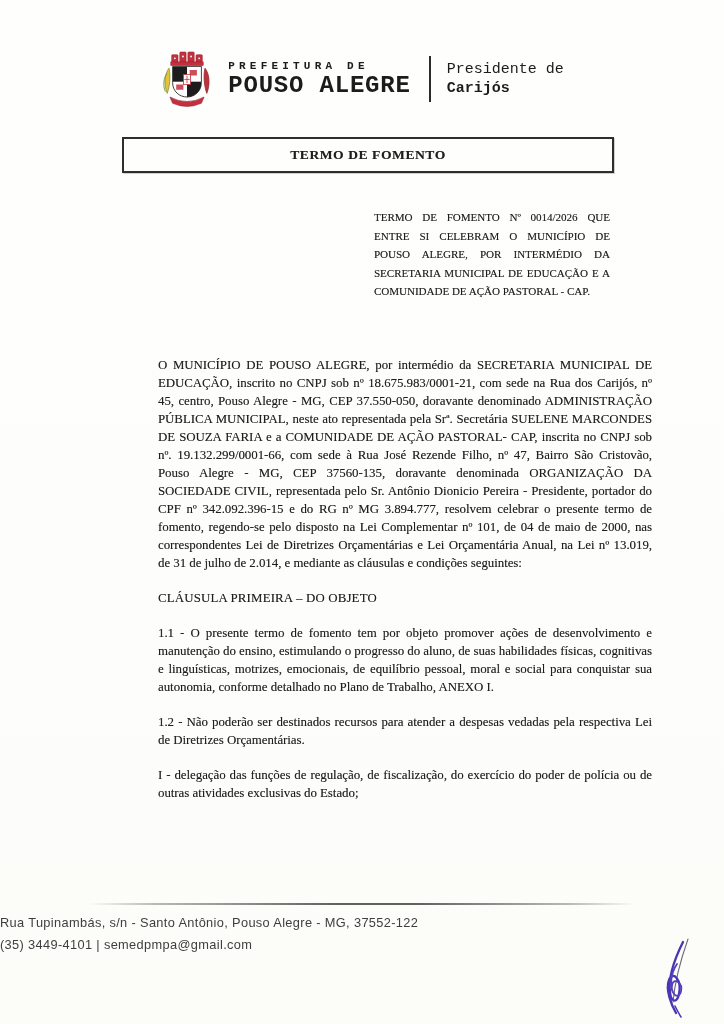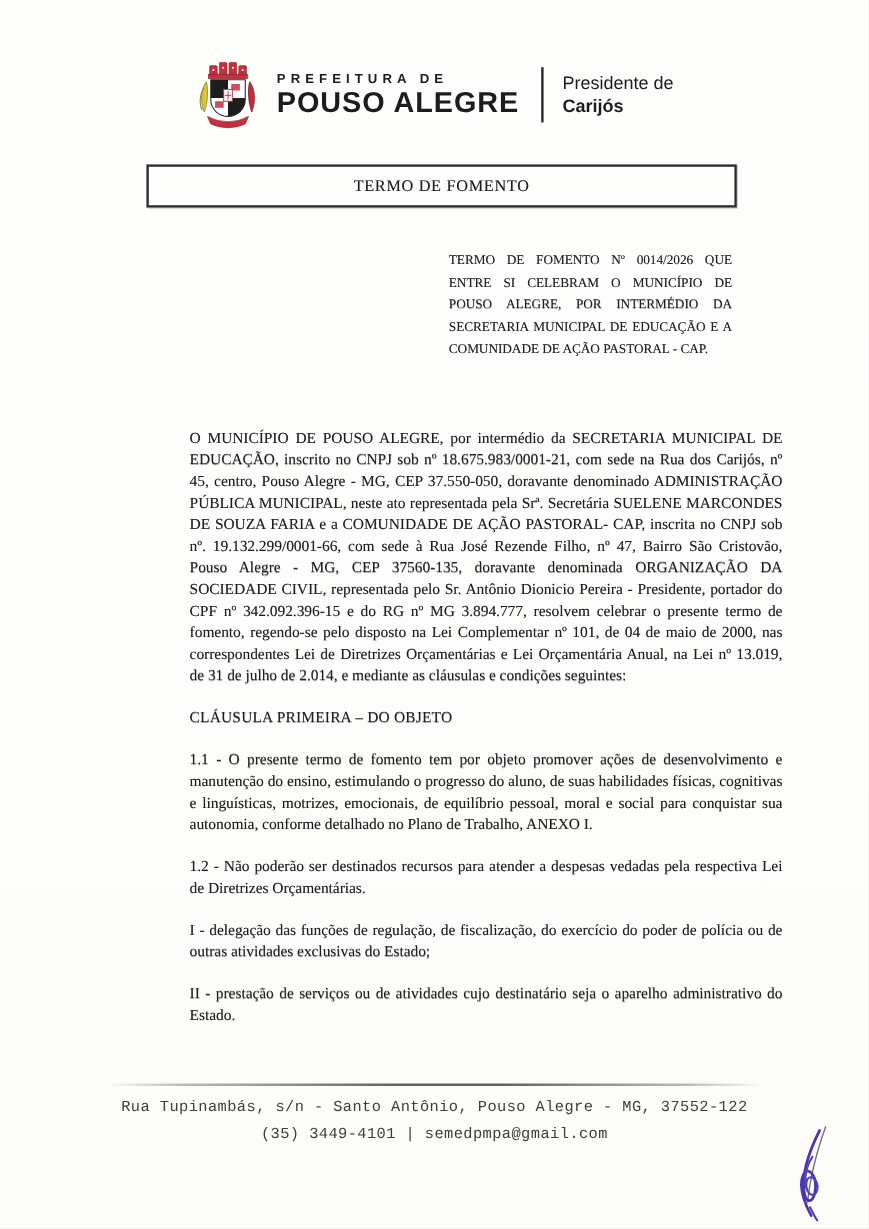--- a/index.html
+++ b/index.html
@@ -14,21 +14,21 @@
     margin:0 auto;
     background:linear-gradient(180deg,#fefefd 0%,#fdfdfb 60%,#fcfcf9 100%);
     color:#1e1e1e;
     overflow:hidden;
   }
   
   .letterhead{
     position:absolute;
     top:50px; left:0; width:100%;
     display:flex; justify-content:center; align-items:center;
-    font-family:Liberation Sans, sans-serif;
+    font-family:Liberation Mono, monospace;
     color:#1c1c1c;
   }
   .crest{ width:54px; height:58px; margin-right:14px; flex:0 0 auto; }
   .org-block{ display:flex; flex-direction:column; justify-content:center; }
   .org-line1{ font-size:11px; font-weight:700; letter-spacing:4.2px; margin-bottom:2px; }
   .org-line2{ font-size:24px; font-weight:700; letter-spacing:0.8px; line-height:1; }
   .v-divider{ width:2px; height:46px; background:#2b2b2b; margin:0 16px 0 18px; }
   .dept-block{ font-size:15px; line-height:1.3; }
   .dept-line1{ font-weight:400; }
   .dept-line2{ font-weight:700; }
@@ -37,20 +37,21 @@
     position:absolute;
     top:137px; left:122px; width:488px; height:32px;
     border:2px solid #2e2e2e;
     box-shadow:1px 1px 0 rgba(70,70,70,.25);
     display:flex; align-items:center; justify-content:center;
     background:#fefefd;
   }
   .title-text{
     font-size:13.5px; letter-spacing:.6px;
     text-shadow:.2px .2px .5px rgba(40,40,40,.5);
+    font-weight:bold;
   }
   
   .doc-text{ text-shadow:.2px .2px .5px rgba(40,40,40,.45); }
   .epigraph{
     position:absolute;
     top:208px; right:114px; width:236px;
     font-size:11px; line-height:18.6px;
     text-align:justify; text-justify:inter-word;
     margin:0;
   }
@@ -66,22 +67,21 @@
   .footer-rule{
     position:absolute; top:903px; left:88px; width:548px; height:2px;
     background:linear-gradient(90deg,
       rgba(160,160,160,0) 0%, rgba(130,130,130,.55) 12%,
       rgba(70,70,70,.85) 45%, rgba(70,70,70,.85) 60%,
       rgba(130,130,130,.55) 88%, rgba(160,160,160,0) 100%);
     border-radius:2px;
   }
   .footer{
     position:absolute; top:912px; left:0; width:100%;
-    text-align:center;
-    font-family:Liberation Mono, monospace;
+    font-family:Liberation Sans, sans-serif;
     font-size:12.8px; letter-spacing:.35px;
     color:#3e3e3e; line-height:22px;
   }
   
   .signature{ position:absolute; left:646px; top:936px; width:54px; height:84px; }
 </style>
 </head>
 <body>
 
 <div class="page">
@@ -146,21 +146,20 @@
   </div>
 
   <p class="epigraph doc-text">TERMO DE FOMENTO Nº 0014/2026 QUE ENTRE SI CELEBRAM O MUNICÍPIO DE POUSO ALEGRE, POR INTERMÉDIO DA SECRETARIA MUNICIPAL DE EDUCAÇÃO E A COMUNIDADE DE AÇÃO PASTORAL - CAP.</p>
 
   <div class="content doc-text">
     <p>O MUNICÍPIO DE POUSO ALEGRE, por intermédio da SECRETARIA MUNICIPAL DE EDUCAÇÃO, inscrito no CNPJ sob nº 18.675.983/0001-21, com sede na Rua dos Carijós, nº 45, centro, Pouso Alegre - MG, CEP 37.550-050, doravante denominado ADMINISTRAÇÃO PÚBLICA MUNICIPAL, neste ato representada pela Srª. Secretária SUELENE MARCONDES DE SOUZA FARIA e a COMUNIDADE DE AÇÃO PASTORAL- CAP, inscrita no CNPJ sob nº. 19.132.299/0001-66, com sede à Rua José Rezende Filho, nº 47, Bairro São Cristovão, Pouso Alegre - MG, CEP 37560-135, doravante denominada ORGANIZAÇÃO DA SOCIEDADE CIVIL, representada pelo Sr. Antônio Dionicio Pereira - Presidente, portador do CPF nº 342.092.396-15 e do RG nº MG 3.894.777, resolvem celebrar o presente termo de fomento, regendo-se pelo disposto na Lei Complementar nº 101, de 04 de maio de 2000, nas correspondentes Lei de Diretrizes Orçamentárias e Lei Orçamentária Anual, na Lei nº 13.019, de 31 de julho de 2.014, e mediante as cláusulas e condições seguintes:</p>
     <p class="clause-heading">CLÁUSULA PRIMEIRA – DO OBJETO</p>
     <p>1.1 - O presente termo de fomento tem por objeto promover ações de desenvolvimento e manutenção do ensino, estimulando o progresso do aluno, de suas habilidades físicas, cognitivas e linguísticas, motrizes, emocionais, de equilíbrio pessoal, moral e social para conquistar sua autonomia, conforme detalhado no Plano de Trabalho, ANEXO I.</p>
     <p>1.2 - Não poderão ser destinados recursos para atender a despesas vedadas pela respectiva Lei de Diretrizes Orçamentárias.</p>
     <p>I - delegação das funções de regulação, de fiscalização, do exercício do poder de polícia ou de outras atividades exclusivas do Estado;</p>
-    <p>II - prestação de serviços ou de atividades cujo destinatário seja o aparelho administrativo do Estado.</p>
   </div>
 
   <div class="footer-rule"></div>
   <footer class="footer">
     <div>Rua Tupinambás, s/n - Santo Antônio, Pouso Alegre - MG, 37552-122</div>
     <div>(35) 3449-4101 | semedpmpa@gmail.com</div>
   </footer>
 
   <svg class="signature" viewBox="0 0 54 84" aria-hidden="true">
     <path d="M42 3 C36 20 29 44 27 66" fill="none" stroke="#6b6b7a" stroke-width="1.1" stroke-linecap="round"></path>

